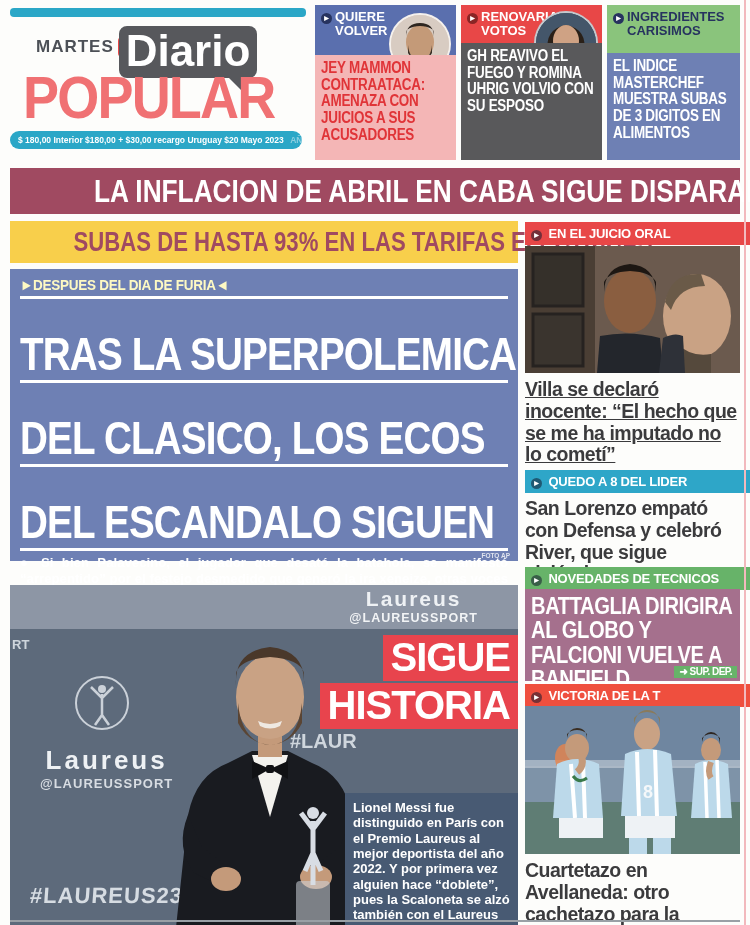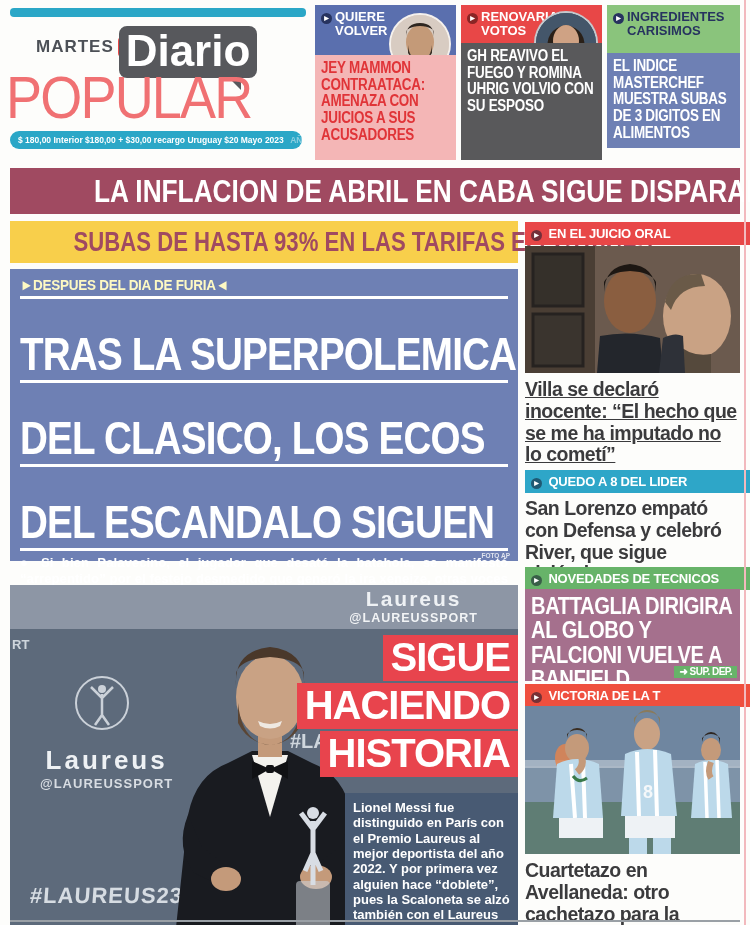--- a/index.html
+++ b/index.html
@@ -12,21 +12,21 @@
   .condc{display:inline-block;transform:scaleX(.82);transform-origin:center center;white-space:nowrap;}
 
   
   #tealbar{left:10px;top:8px;width:296px;height:9px;background:#2ba7c7;border-radius:4px;}
   #martes{left:36px;top:37px;font-size:17px;font-weight:bold;color:#4c5056;letter-spacing:1px;}
   #martes .num{display:inline-block;background:#e84747;color:#fff;border-radius:4px;padding:0 6px;margin-left:4px;}
   #diario-bubble{left:119px;top:26px;width:138px;height:52px;background:#57585c;border-radius:8px;
     color:#fff;font-size:44px;font-weight:bold;text-align:center;line-height:50px;}
   #diario-tail{left:225px;top:74px;width:0;height:0;border-left:16px solid transparent;
     border-top:16px solid #57585c;}
-  #popular{left:6px;top:68px;width:300px;font-size:60px;font-weight:normal;color:#f07173;
+  #popular{left:23px;top:68px;width:300px;font-size:60px;font-weight:bold;color:#f07173;
     letter-spacing:-2px;line-height:1;}
   #pricebar{left:10px;top:131px;width:292px;height:18px;background:#2ba7c7;border-radius:9px;
     color:#fff;font-size:8.5px;font-weight:bold;line-height:18px;padding:0 8px;box-sizing:border-box;white-space:nowrap;overflow:hidden;}
   #pricebar .ed{opacity:.45;margin-left:4px;}
 
   
   .topbox{top:5px;height:155px;}
   .tb-head{position:absolute;left:0;top:0;width:100%;box-sizing:border-box;padding:5px 6px;
     font-size:13px;font-weight:bold;line-height:1.05;color:#fff;}
   .tb-body{position:absolute;left:0;width:100%;box-sizing:border-box;padding:5px 6px;
@@ -36,21 +36,21 @@
   .facecircle{position:absolute;border-radius:50%;overflow:hidden;border:2px solid rgba(255,255,255,.7);}
 
   #box1{left:315px;width:141px;}
   #box1 .tb-head{height:50px;background:#5a6fae;}
   #box1 .tb-body{top:50px;height:105px;background:#f4b6b6;color:#e03438;font-size:16px;letter-spacing:-.3px;}
   #box2{left:461px;width:141px;}
   #box2 .tb-head{height:38px;background:#e84747;}
   #box2 .tb-body{top:38px;height:117px;background:#59595b;color:#fff;font-size:16px;letter-spacing:-.3px;}
   #box3{left:607px;width:133px;}
   #box3 .tb-head{height:48px;background:#8ac47c;color:#27335f;}
-  #box3 .tb-body{top:48px;height:95px;background:#6e80b4;color:#fff;font-size:16px;letter-spacing:-.3px;}
+  #box3 .tb-body{top:48px;height:107px;background:#6e80b4;color:#fff;font-size:16px;letter-spacing:-.3px;}
 
   
   #banner{left:10px;top:168px;width:730px;height:46px;background:#a04a61;color:#fff;
     text-align:center;font-size:32px;font-weight:bold;line-height:46px;}
   #ystrip{left:10px;top:221px;width:508px;height:42px;background:#f8cf4b;color:#a04a61;
     text-align:center;font-size:27px;font-weight:bold;line-height:42px;}
 
   
   #mainstory{left:10px;top:269px;width:508px;height:292px;background:#6e80b4;box-sizing:border-box;padding:7px 10px 0;}
   #mainstory .kick{color:#fef9c3;font-size:15px;font-weight:bold;letter-spacing:-.3px;}
@@ -224,21 +224,20 @@
     <ellipse cx="106" cy="294" rx="15" ry="12" fill="#c49a7a"></ellipse>
     <g>
       <rect x="176" y="296" width="34" height="50" rx="4" fill="#cdd3da" opacity=".55"></rect>
       <path d="M193 236 L193 300 M193 244 L181 228 M193 244 L205 228 M193 268 L185 286 M193 268 L201 286" stroke="#d8dde4" stroke-width="5" fill="none"></path>
       <circle cx="193" cy="228" r="6" fill="#d8dde4"></circle>
     </g>
   </svg>
 
   <div id="sigue">
     <span class="line">SIGUE</span>
-    <span class="line">HACIENDO</span>
     <span class="line">HISTORIA</span>
   </div>
   <div id="supdep-blue">➜ SUP. DEP.</div>
   <div id="caption">Lionel Messi fue distinguido en París con el Premio Laureus al mejor deportista del año 2022. Y por primera vez alguien hace “doblete”, pues la Scaloneta se alzó también con el Laureus al mejor equipo. De yapa, el PSG le levantó la suspensión y volvió a entrenar.</div>
 </div>
 
 <div id="rcA-head" class="abs rc rc-head">
   <span class="playicon" style="background:rgba(20,25,45,.55);">▶</span>
   <span>EN EL JUICIO ORAL</span>
 </div>

